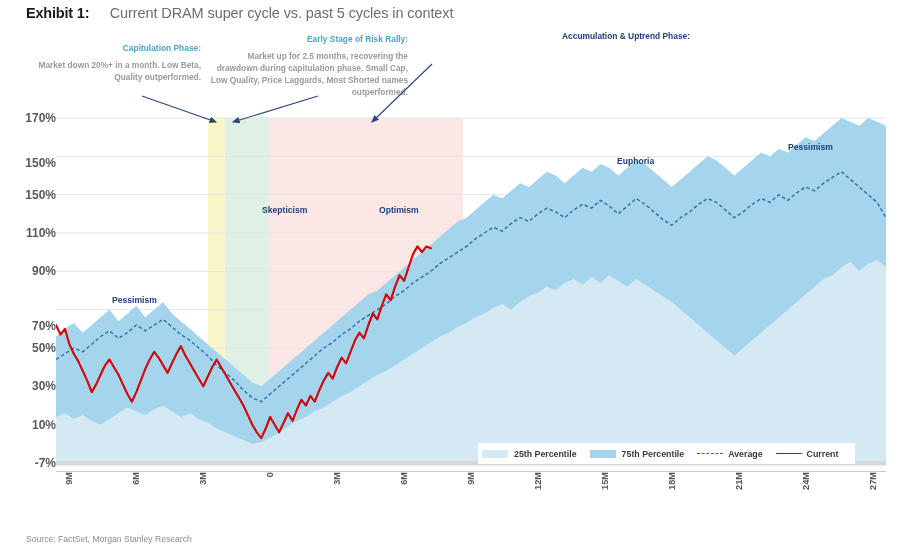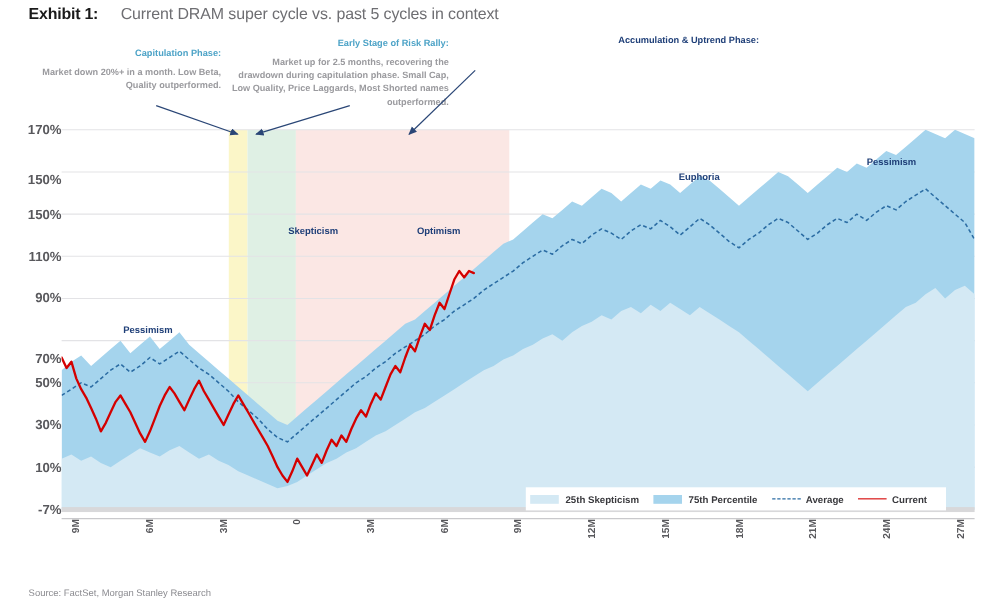--- a/index.html
+++ b/index.html
@@ -142,21 +142,21 @@
       <div class="phase-label" style="left: 112px; top: 295px;">Pessimism</div>
       <div class="phase-label" style="left: 222px; top: 205px; margin-left: 40px;">Skepticism</div>
       <div class="phase-label" style="left: 379px; top: 205px;">Optimism</div>
       <div class="phase-label" style="left: 617px; top: 156px;">Euphoria</div>
       <div class="phase-label" style="left: 788px; top: 142px;">Pessimism</div>
     </div>
 
   <div id="legend">
       <div class="lg-item">
         <div class="lg-sw" style="background: rgb(212, 233, 244);"></div>
-        <span class="lg-txt">25th Skepticism</span>
+        <span class="lg-txt">25th Percentile</span>
       </div>
       <div class="lg-item">
         <div class="lg-sw" style="background: rgb(165, 212, 237);"></div>
         <span class="lg-txt">75th Percentile</span>
       </div>
       <div class="lg-item">
         <div class="lg-dash" style="border-top-color: rgb(43, 108, 163);"></div>
         <span class="lg-txt">Average</span>
       </div>
       <div class="lg-item">

